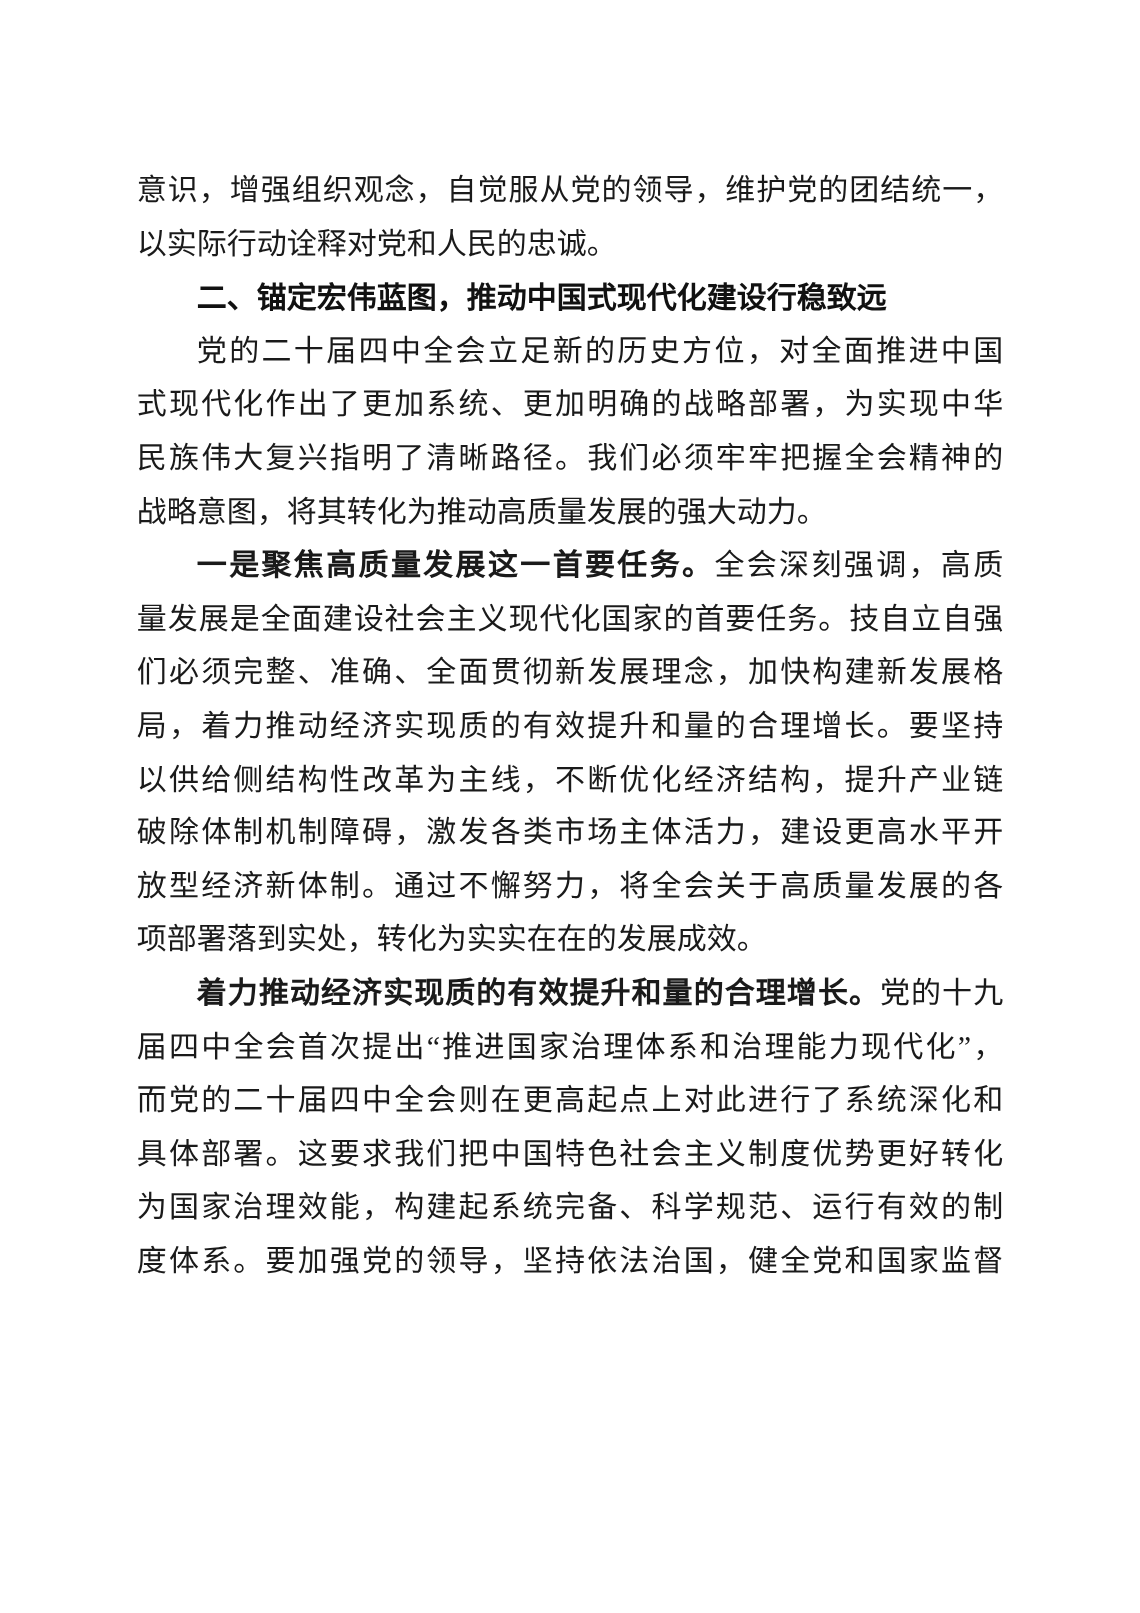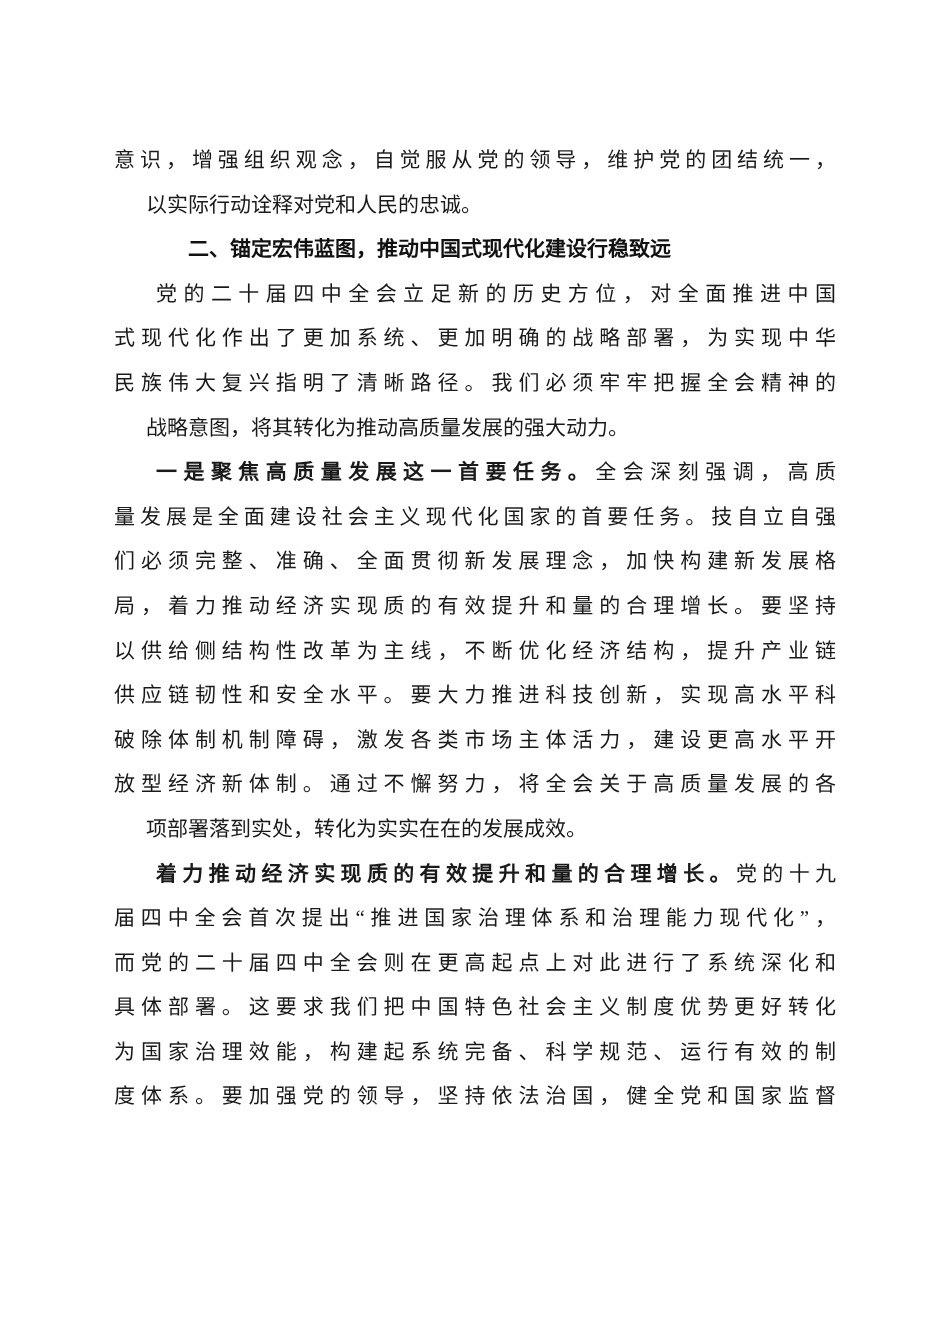--- a/index.html
+++ b/index.html
@@ -17,31 +17,30 @@
     }
     .content {
       position: absolute;
       left: 114px;
       top: 138px;
       width: 722px;
     }
     .line {
       height: 44.6px;
       line-height: 44.6px;
-      font-size: 21px;
+      font-size: 25px;
       color: #1a1a1a;
       text-align: justify;
       text-align-last: justify;
       text-justify: inter-character;
       overflow: hidden;
       white-space: normal;
     }
     .line.no-fill {
       text-align-last: left;
-      margin-left: 32px;
     }
     .line.indent {
       text-indent: 2em;
     }
     .line.heading-line {
       font-family: Liberation Sans, sans-serif;
       font-weight: 700;
       color: #111111;
       text-align-last: left;
     }
@@ -59,21 +58,20 @@
       <div class="line heading-line indent no-fill"><span>二、锚定宏伟蓝图，推动中国式现代化建设行稳致远</span></div>
       <div class="line indent"><span>党的二十届四中全会立足新的历史方位，对全面推进中国</span></div>
       <div class="line"><span>式现代化作出了更加系统、更加明确的战略部署，为实现中华</span></div>
       <div class="line"><span>民族伟大复兴指明了清晰路径。我们必须牢牢把握全会精神的</span></div>
       <div class="line no-fill"><span>战略意图，将其转化为推动高质量发展的强大动力。</span></div>
       <div class="line indent"><span class="bold-seg">一是聚焦高质量发展这一首要任务。</span><span>全会深刻强调，高质</span></div>
       <div class="line"><span>量发展是全面建设社会主义现代化国家的首要任务。技自立自强</span></div>
       <div class="line"><span>们必须完整、准确、全面贯彻新发展理念，加快构建新发展格</span></div>
       <div class="line"><span>局，着力推动经济实现质的有效提升和量的合理增长。要坚持</span></div>
       <div class="line"><span>以供给侧结构性改革为主线，不断优化经济结构，提升产业链</span></div>
-      <div class="line"><span>供应链韧性和安全水平。要大力推进科技创新，实现高水平科</span></div>
       <div class="line"><span>破除体制机制障碍，激发各类市场主体活力，建设更高水平开</span></div>
       <div class="line"><span>放型经济新体制。通过不懈努力，将全会关于高质量发展的各</span></div>
       <div class="line no-fill"><span>项部署落到实处，转化为实实在在的发展成效。</span></div>
       <div class="line indent"><span class="bold-seg">着力推动经济实现质的有效提升和量的合理增长。</span><span>党的十九</span></div>
       <div class="line"><span>届四中全会首次提出“推进国家治理体系和治理能力现代化”，</span></div>
       <div class="line"><span>而党的二十届四中全会则在更高起点上对此进行了系统深化和</span></div>
       <div class="line"><span>具体部署。这要求我们把中国特色社会主义制度优势更好转化</span></div>
       <div class="line"><span>为国家治理效能，构建起系统完备、科学规范、运行有效的制</span></div>
       <div class="line"><span>度体系。要加强党的领导，坚持依法治国，健全党和国家监督</span></div>
     </div>

